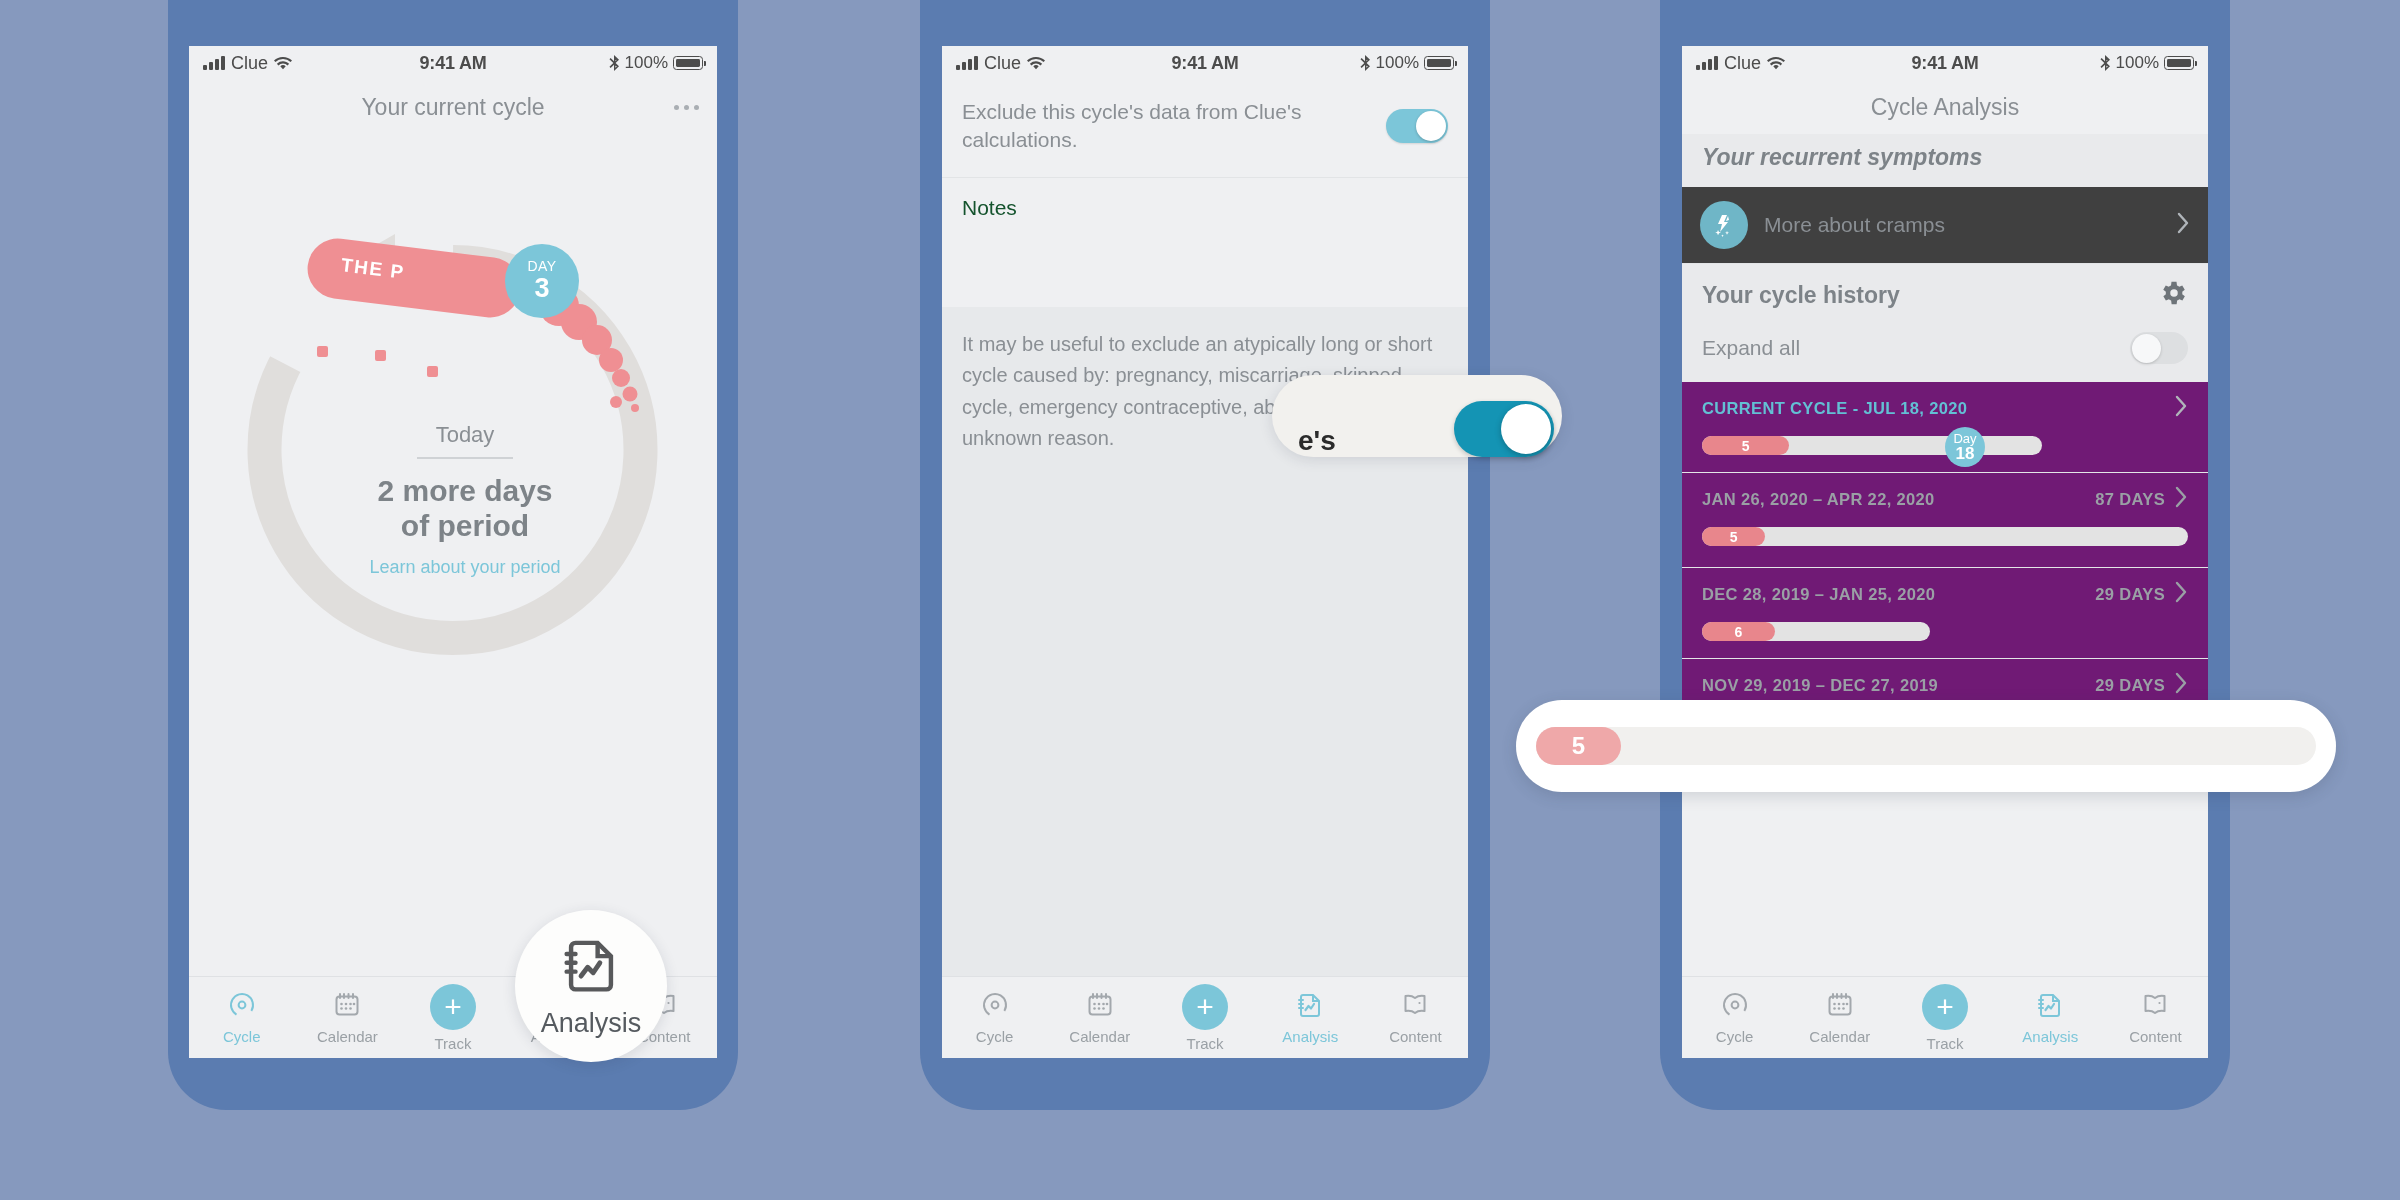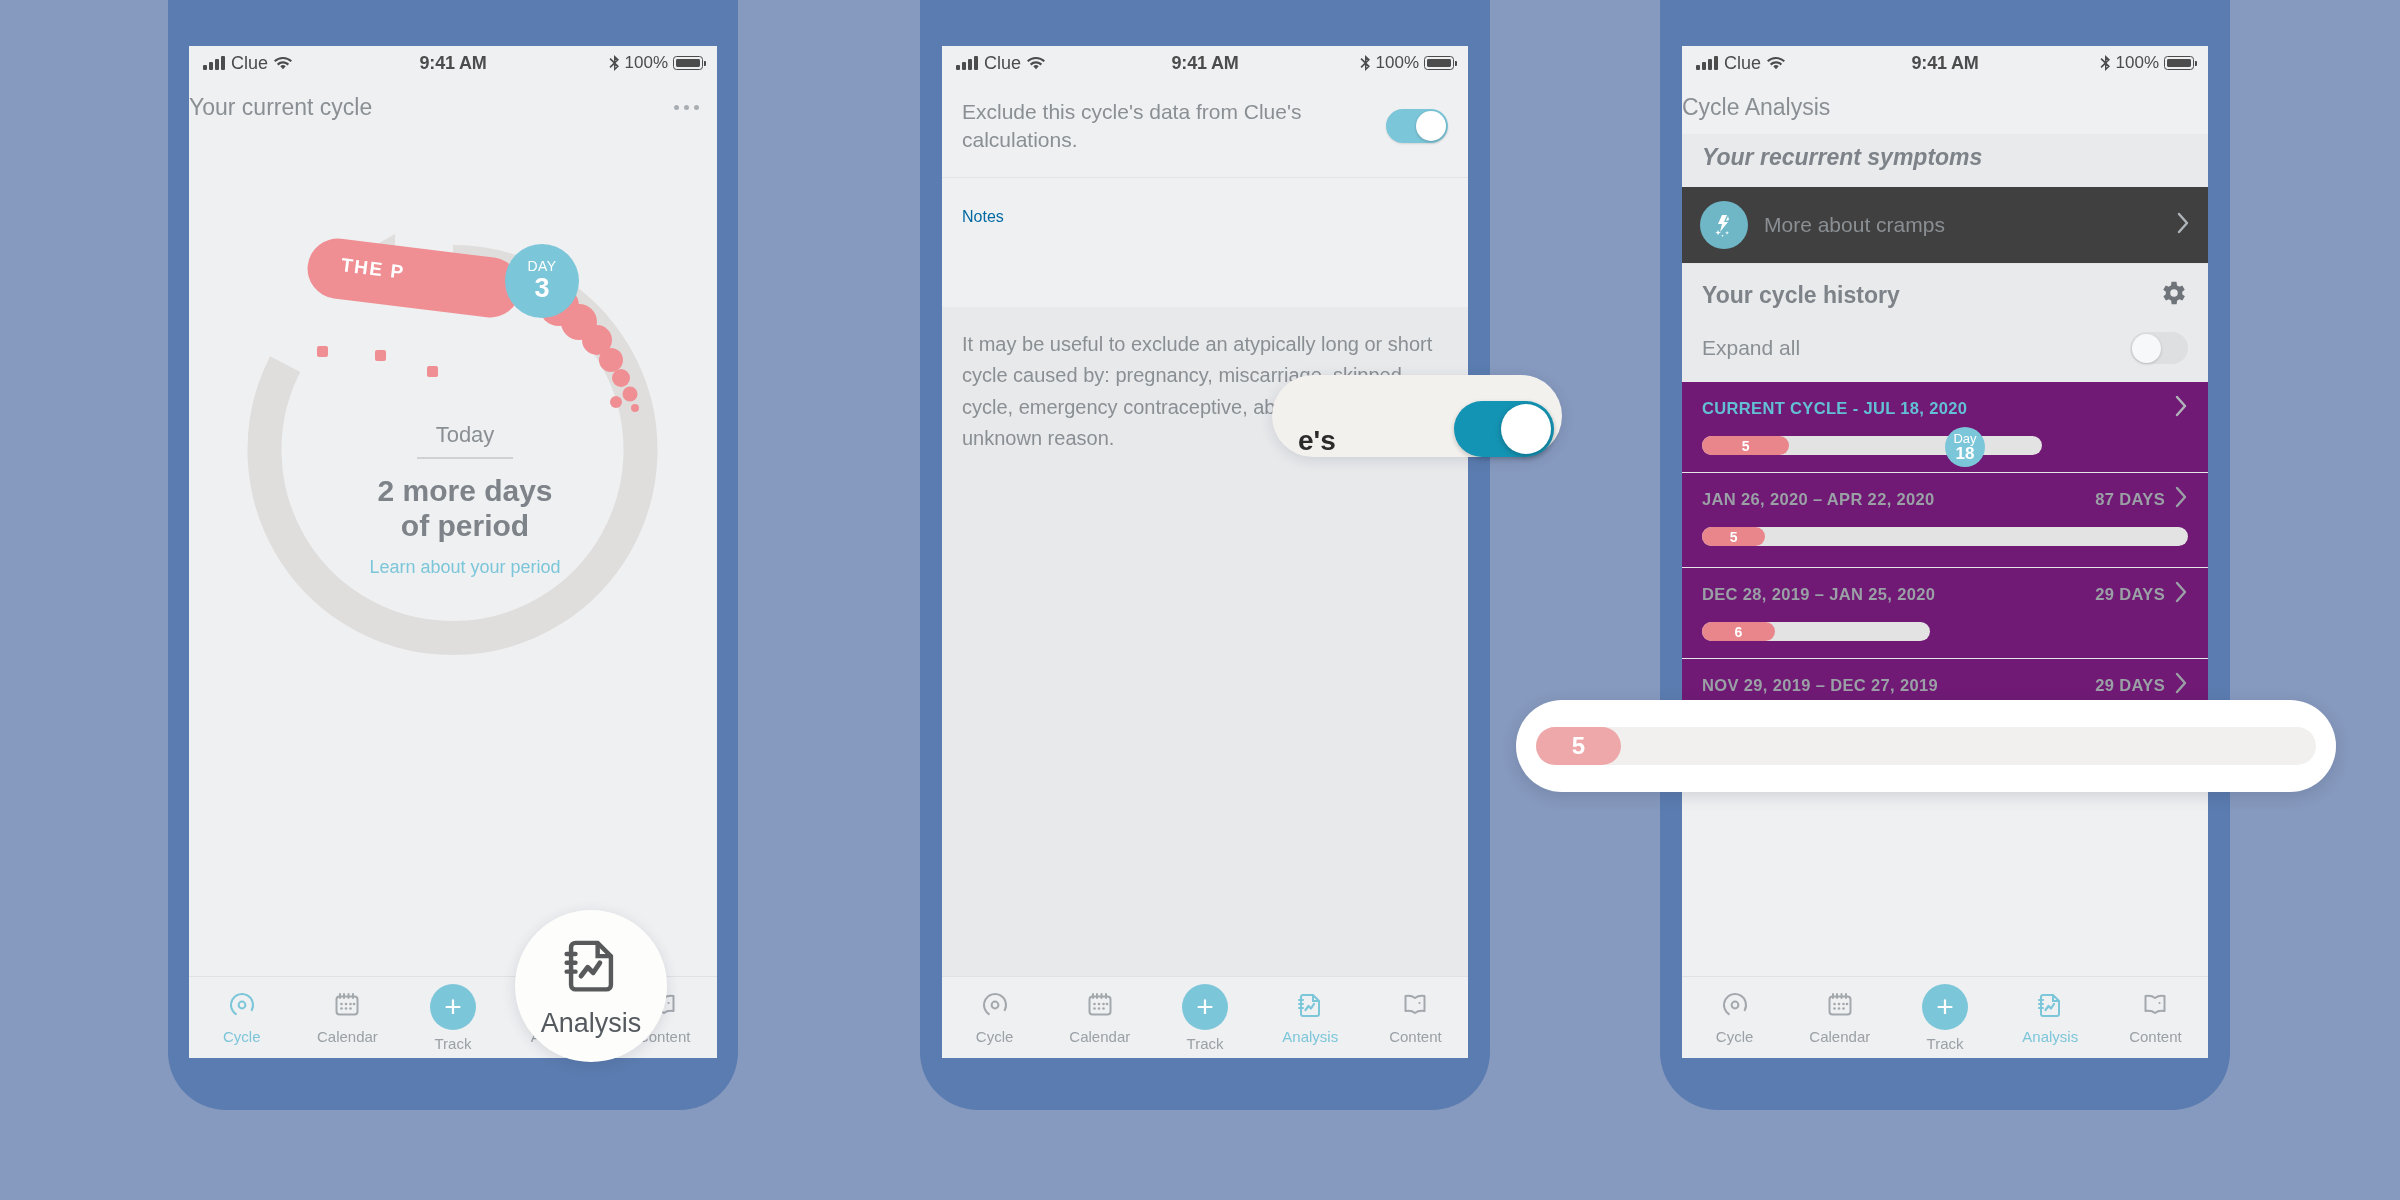--- a/index.html
+++ b/index.html
@@ -63,21 +63,21 @@
   .batt i { display:block; height:100%; width:100%; background:#4c4c4c; border-radius:1.4px; }
   .pct { font-size:17px; font-weight:normal; }
 
   
   .navbar {
     flex:0 0 auto; height:54px;
     display:flex; align-items:center; padding:0 16px;
     position:relative; background:#eff0f2;
   }
   .nav-title {
-    position:absolute; left:0; right:0; 
+    position:absolute; left:0; right:0; text-align:center;
     font-size:23px; color:#8a8f94; font-weight:normal;
   }
   .nav-back {
     position:relative; z-index:2;
     display:flex; align-items:center; gap:4px;
     color:#79c8d8; font-size:23px;
   }
   .nav-dots {
     position:absolute; right:18px; display:flex; gap:5px; z-index:2;
   }
@@ -122,21 +122,21 @@
     position:relative; box-shadow:0 1px 2px rgba(0,0,0,.12);
   }
   .toggle-on .knob {
     position:absolute; right:2px; top:2px; width:30px; height:30px;
     border-radius:50%; background:#fff; box-shadow:0 1px 3px rgba(0,0,0,.22);
   }
   .notes-block {
     background:#eff0f2; border-top:1.5px solid #e2e4e6;
     padding:18px 20px; min-height:130px;
   }
-  .notes-ph { font-size:16px; color:#0369a1;margin-top:12px; }
+  .notes-ph { font-size:21px; color:#14532d; }
   .desc-block {
     background:#e7e9eb; padding:22px 20px 28px; flex:1;
   }
   .desc-block p { font-size:20px; color:#8a8f94; line-height:1.58; }
 
   
   .sec-head {
     padding:10px 20px 16px; background:#e9eaec;
     display:flex; align-items:center;
   }

